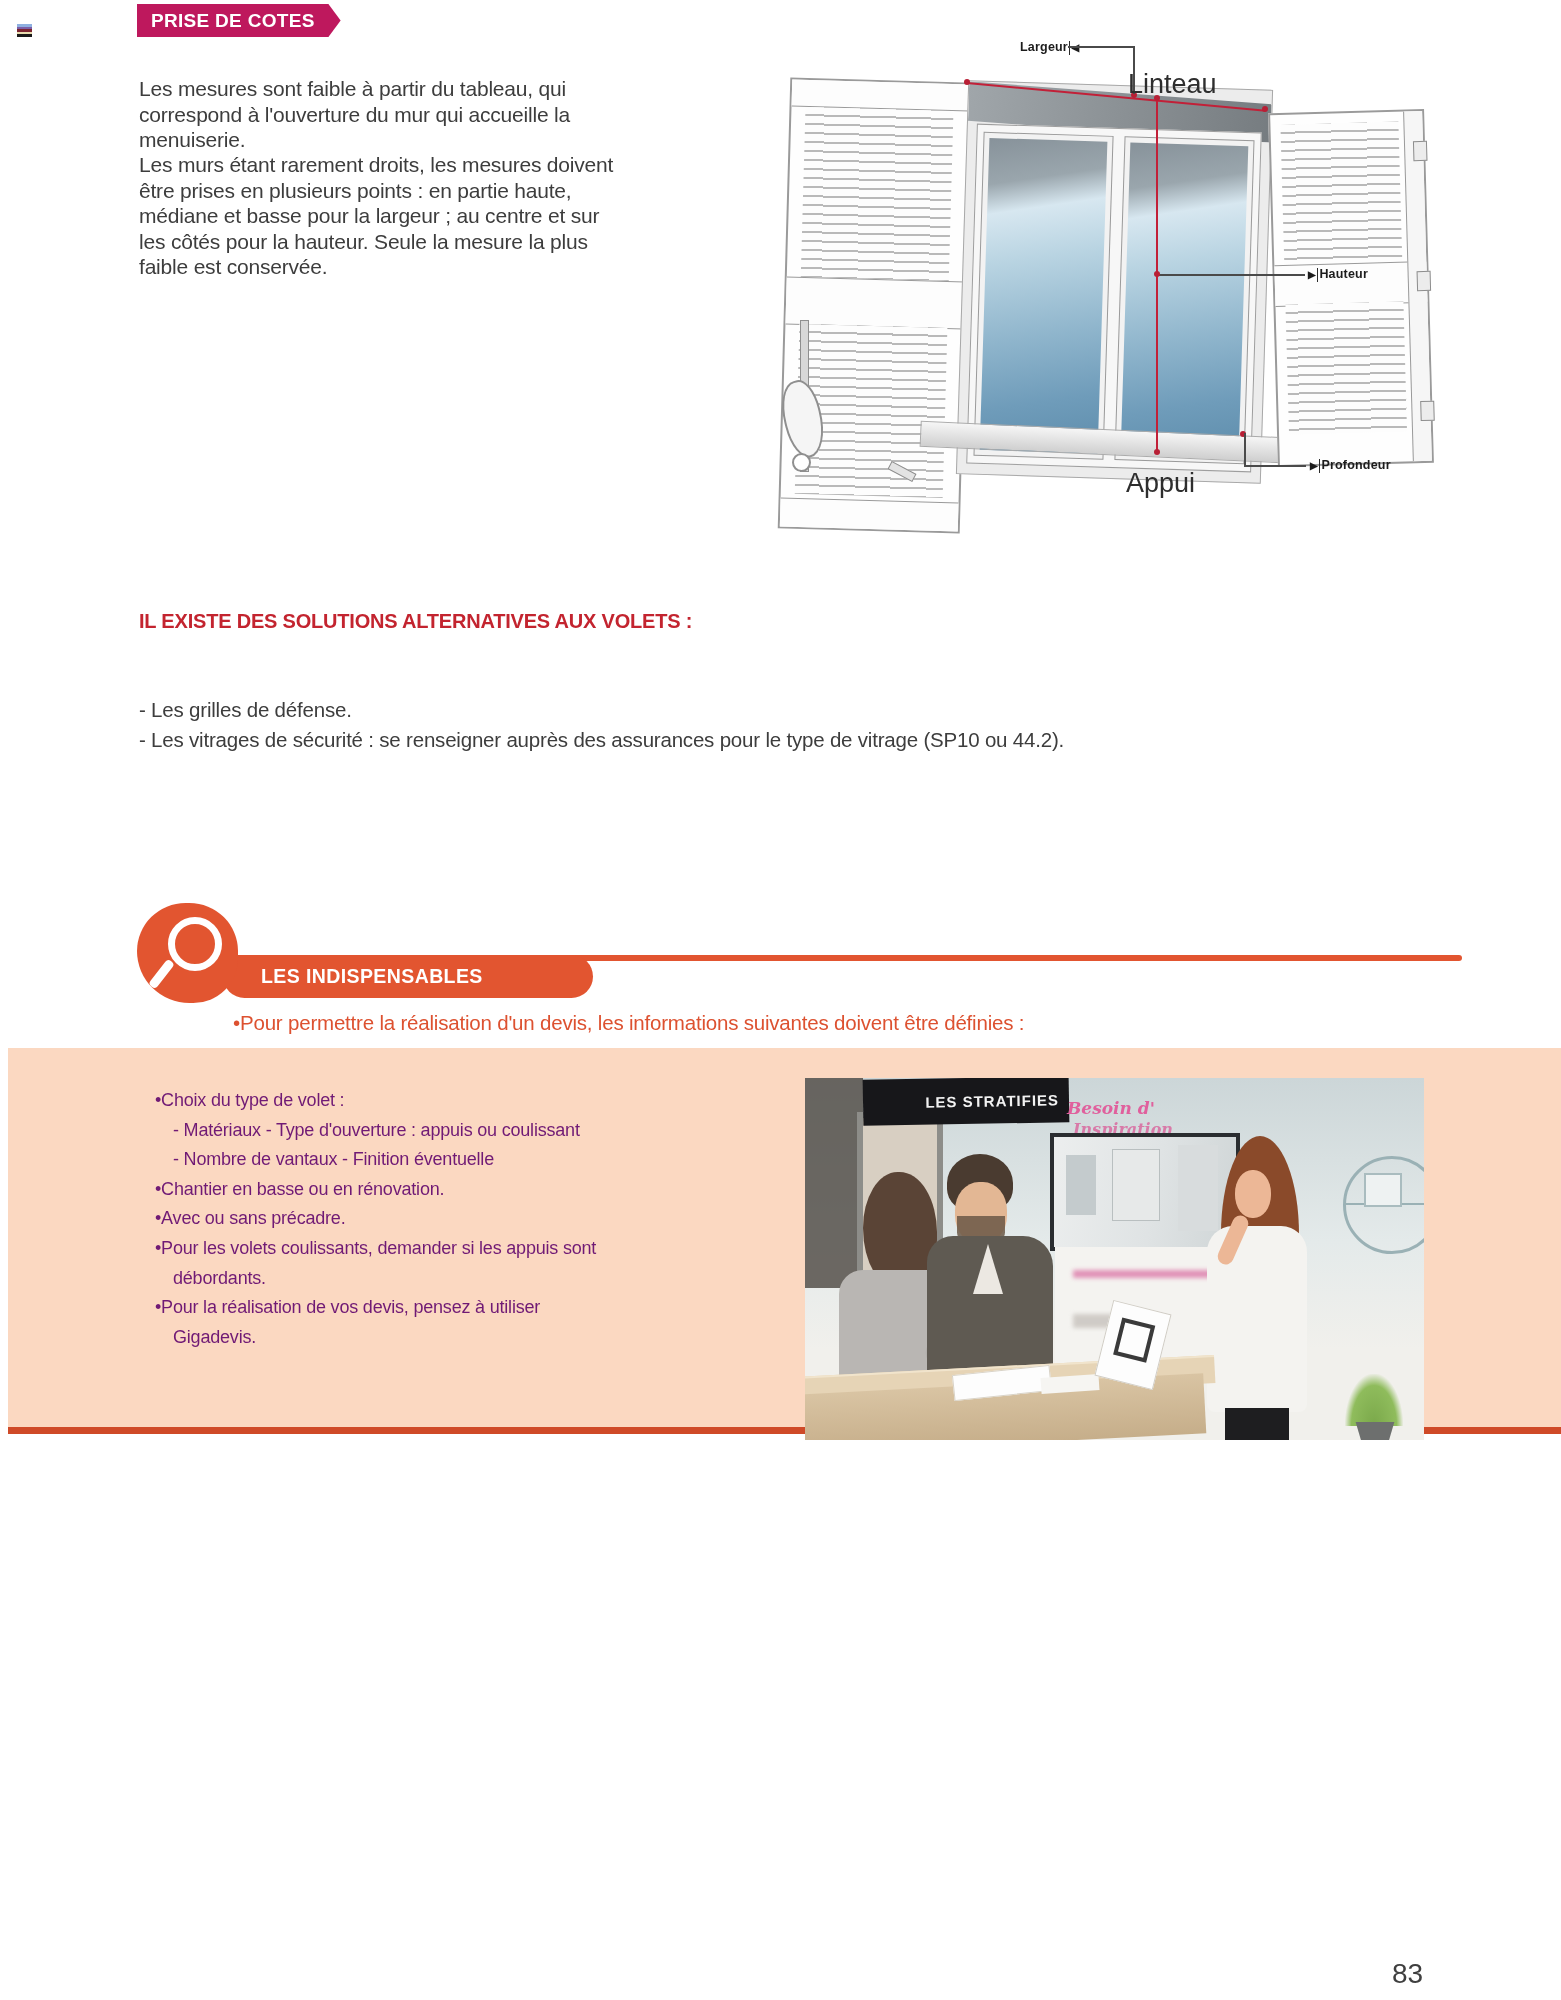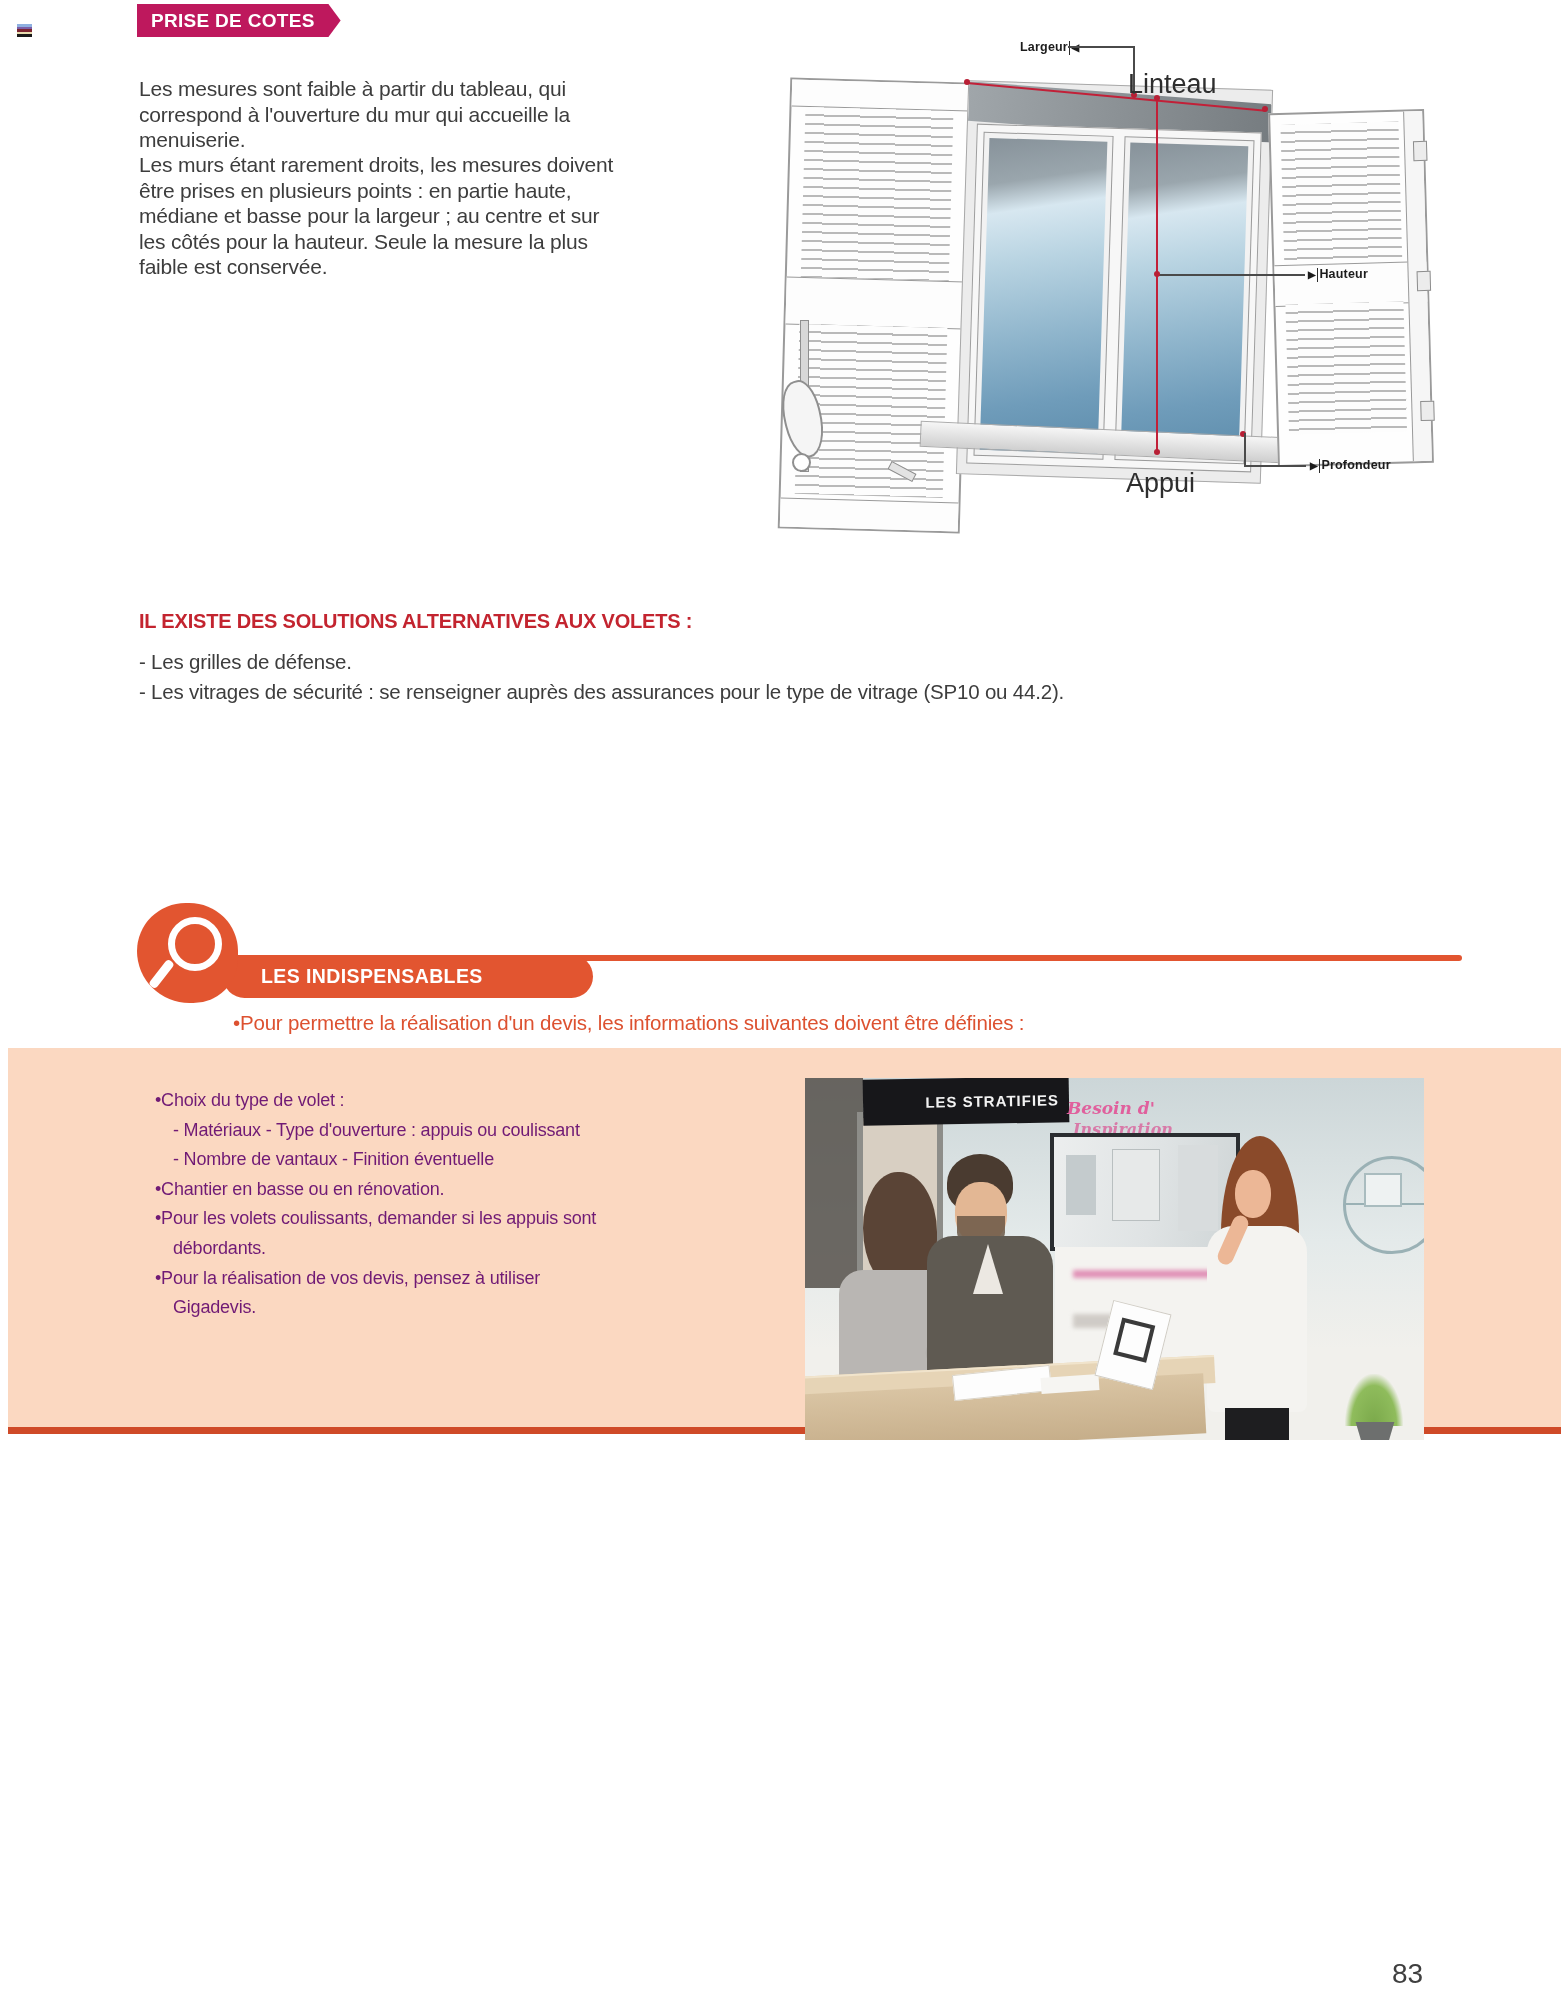--- a/index.html
+++ b/index.html
@@ -65,21 +65,21 @@
   .thinline{background:#4a4a4a;}
   #m-top{left:197px;top:57px;width:300px;height:2px;transform:rotate(5.3deg);transform-origin:left top;}
   #m-vert{left:386px;top:72px;width:2px;height:356px;}
   .mlabel{font-size:12.5px;font-weight:bold;color:#1c1c1c;letter-spacing:.2px;}
   .biglabel{font-size:27px;color:#2e2e2e;}
   .tick{display:inline-block;width:1.5px;height:14px;background:#2a2a2a;vertical-align:middle;margin:0 1px;}
   .arrow{font-size:10px;color:#1c1c1c;vertical-align:middle;}
 
   
   #alt-heading{left:139px;top:610px;font-size:20px;font-weight:bold;color:#c3242f;letter-spacing:-0.2px;}
-  .alt-item{left:139px;font-size:20.5px;color:#3d3d3d;letter-spacing:-0.2px;}
+  .alt-item{left:139px;font-size:20.5px;color:#3d3d3d;letter-spacing:-0.2px;margin-top:48px;}
 
   
   #ind-line{left:250px;top:955px;width:1212px;height:6px;background:#e25530;border-radius:3px;}
   #ind-pill{left:223px;top:955px;width:332px;height:43px;background:#e25530;border-radius:4px 23px 23px 23px;
      display:flex;align-items:center;padding-left:38px;}
   #ind-pill span{color:#fff;font-weight:bold;font-size:19.5px;letter-spacing:.4px;}
   #ind-blob{left:137px;top:903px;width:101px;height:100px;background:#e25530;border-radius:50% 50% 46% 54%;}
   #mag-ring{left:168px;top:917px;width:40px;height:40px;border:7px solid #fff;border-radius:50%;}
   #mag-handle{left:157px;top:958px;width:9px;height:32px;background:#fff;border-radius:4px;transform:rotate(38deg);}
   #ind-intro{left:233px;top:1011px;font-size:20.5px;color:#dd5130;letter-spacing:-0.2px;}
@@ -238,20 +238,21 @@
   <div class="abs" id="mag-ring"></div>
   <div class="abs" id="mag-handle"></div>
   <div class="abs" id="ind-intro">•Pour permettre la réalisation d'un devis, les informations suivantes doivent être définies :</div>
 
   <div class="abs" id="panel"></div>
   <div class="abs" id="bullet-list">
     <div class="li">•Choix du type de volet :</div>
     <div class="li sub">- Matériaux - Type d'ouverture : appuis ou coulissant</div>
     <div class="li sub">- Nombre de vantaux - Finition éventuelle</div>
     <div class="li">•Chantier en basse ou en rénovation.</div>
+    <div class="li">•Avec ou sans précadre.</div>
     <div class="li">•Pour les volets coulissants, demander si les appuis sont</div>
     <div class="li sub">débordants.</div>
     <div class="li">•Pour la réalisation de vos devis, pensez à utiliser</div>
     <div class="li sub">Gigadevis.</div>
   </div>
 
   <div class="abs" id="photo">
     <div class="ph" id="ph-panel-dark"></div>
     <div class="ph" id="ph-door"></div>
     <div class="ph" id="ph-sign">

